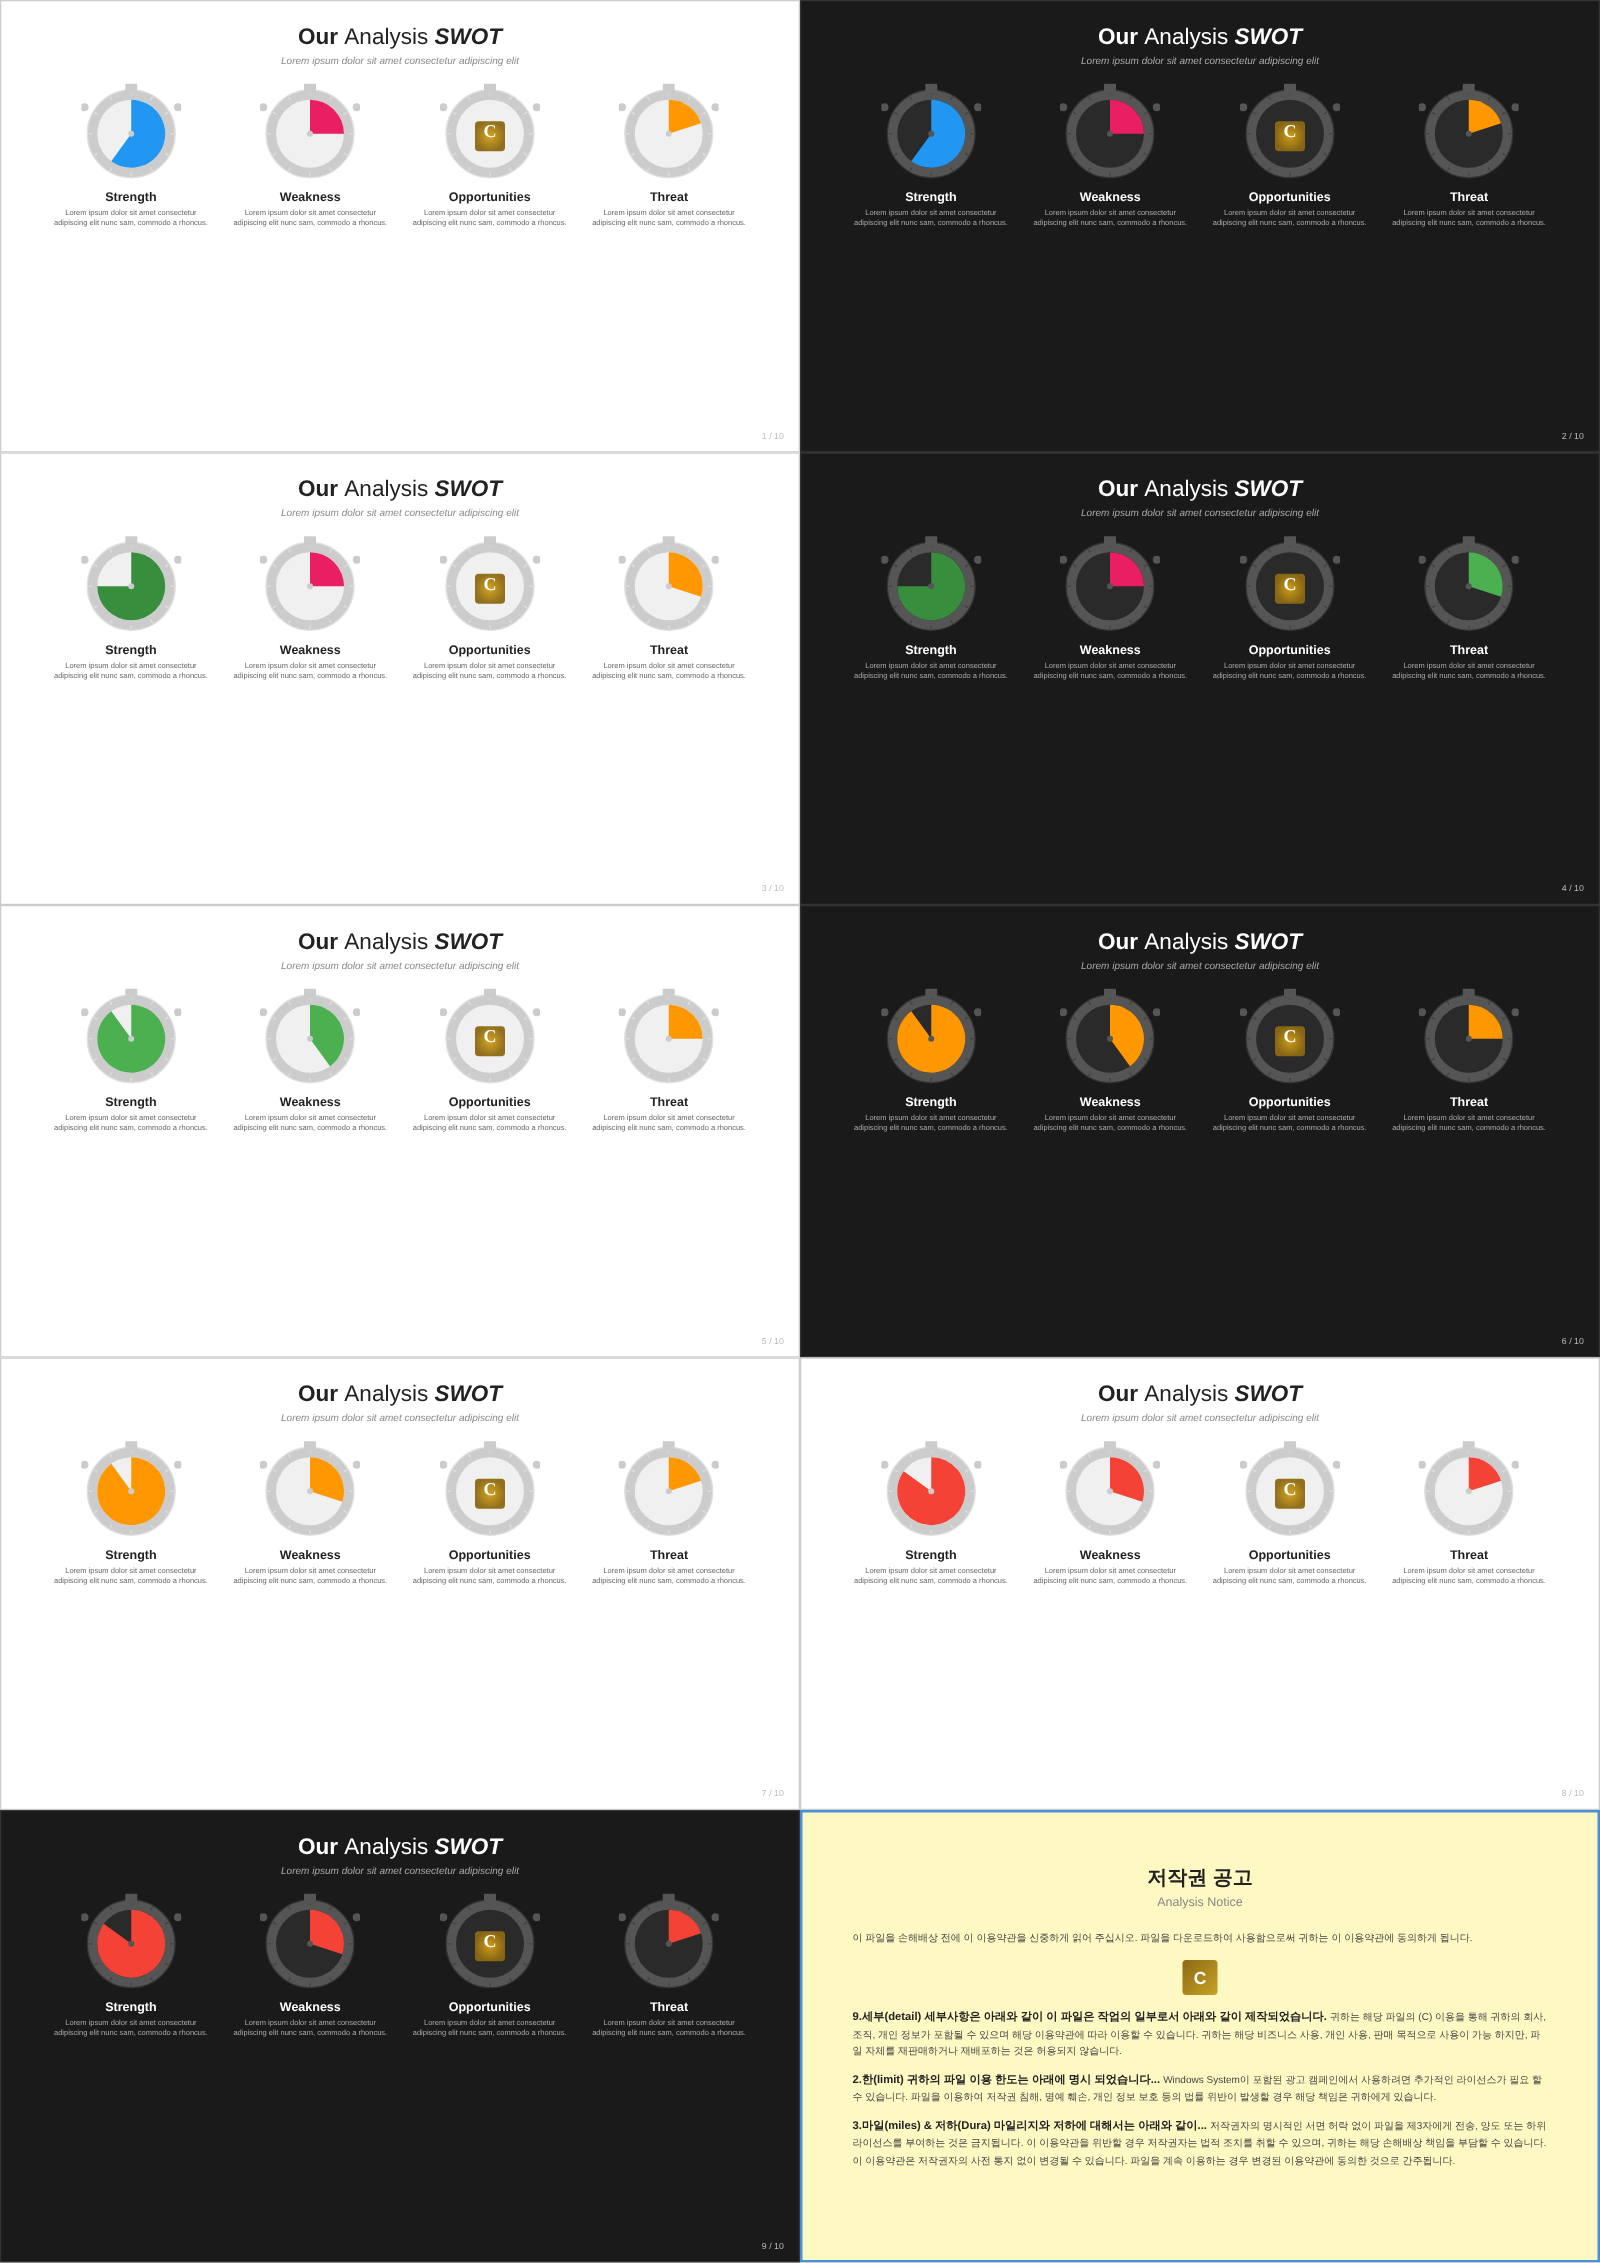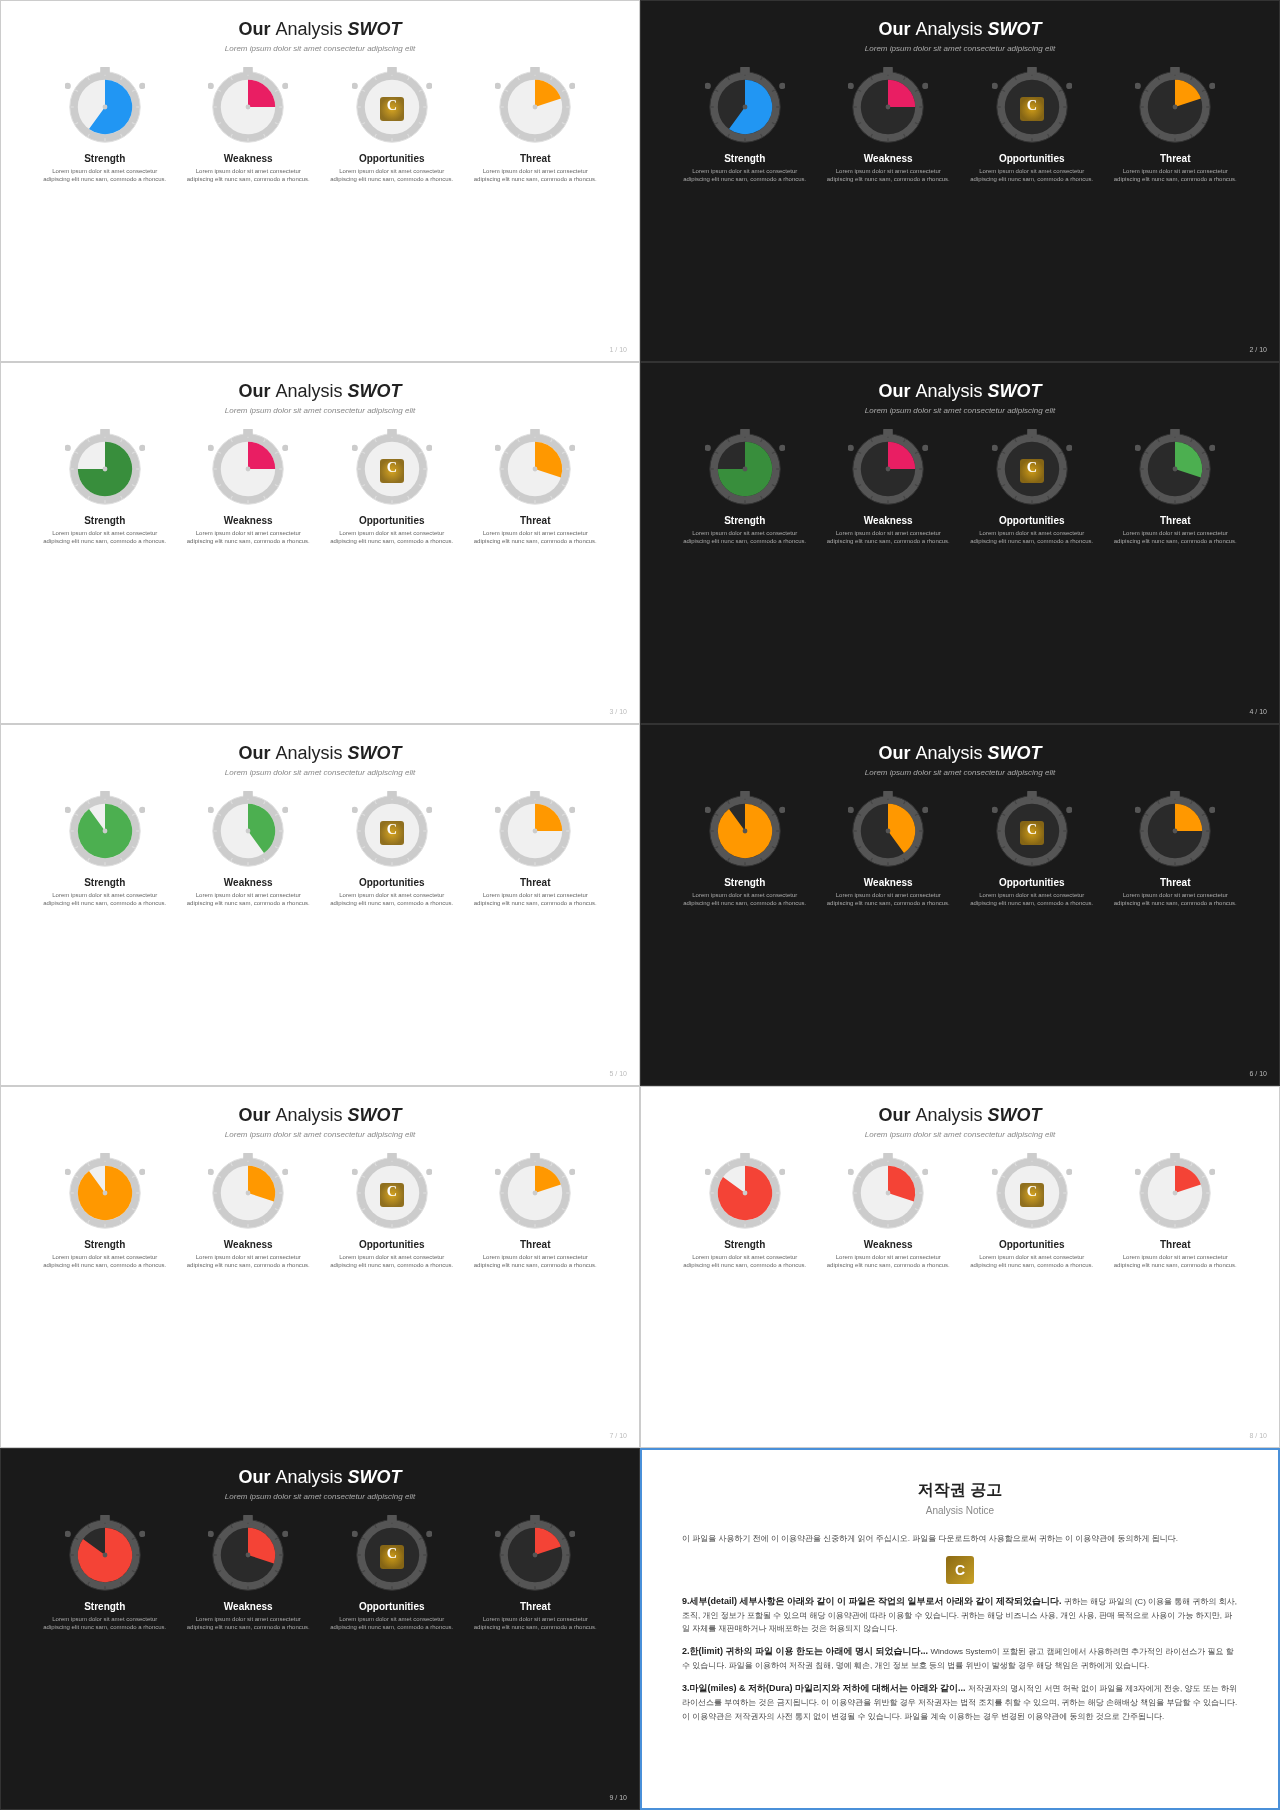--- a/index.html
+++ b/index.html
@@ -24,21 +24,21 @@
     .clock-svg-wrap { width: 80px; height: 80px; }
 
     .swot-label { font-size: 10px; font-weight: bold; margin-top: 6px; margin-bottom: 3px; }
     .swot-text { font-size: 6px; color: #666; text-align: center; line-height: 1.4; }
     .slide.dark .swot-text { color: #aaa; }
     .slide.dark .swot-label { color: #fff; }
 
     .slide-num { position: absolute; bottom: 8px; right: 12px; font-size: 7px; color: #bbb; }
 
     
-    .copyright-slide { background: #ffffff; border: 2px solid #4a90d9; align-items: flex-start; padding: 30px 40px; }
+    .copyright-slide { background: #fef9c3; border: 2px solid #4a90d9; align-items: flex-start; padding: 42px 40px; }
     .copyright-title { font-size: 16px; font-weight: bold; color: #222; text-align: center; width: 100%; margin-bottom: 4px; }
     .copyright-subtitle { font-size: 10px; color: #888; text-align: center; width: 100%; margin-bottom: 16px; }
     .copyright-body { font-size: 8px; color: #444; line-height: 1.7; width: 100%; }
     .copyright-body p { margin-bottom: 8px; }
     .copyright-body .section-title { font-weight: bold; font-size: 9px; margin-bottom: 3px; color: #222; }
     .copyright-logo { text-align: center; width: 100%; margin: 10px 0; }
     .c-logo { display: inline-block; width: 28px; height: 28px; background: linear-gradient(135deg, #8B6914, #c9a227); border-radius: 3px; color: #fff; font-weight: bold; font-size: 14px; text-align: center; line-height: 28px; }
   </style>
 </head>
 <body>
@@ -1508,20 +1508,20 @@
           <div class="swot-label">Threat</div>
           <div class="swot-text">Lorem ipsum dolor sit amet consectetur adipiscing elit nunc sam, commodo a rhoncus.</div>
         </div>
       </div>
       <div class="slide-num">9 / 10</div>
     </div>
     <div class="slide copyright-slide">
       <div class="copyright-title">저작권 공고</div>
       <div class="copyright-subtitle">Analysis Notice</div>
       <div class="copyright-body">
-        <p>이 파일을 사용하기 전에 이 이용약관을 신중하게 읽어 주십시오. 파일을 다운로드하여 사용함으로써 귀하는 이 이용약관에 동의하게 됩니다.</p>
+        <p>이 파일을 손해배상 전에 이 이용약관을 신중하게 읽어 주십시오. 파일을 다운로드하여 사용함으로써 귀하는 이 이용약관에 동의하게 됩니다.</p>
         <div class="copyright-logo"><span class="c-logo">C</span></div>
         <p><span class="section-title">9.세부(detail) 세부사항은 아래와 같이 이 파일은 작업의 일부로서 아래와 같이 제작되었습니다. </span>귀하는 해당 파일의 (C) 이용을 통해 귀하의 회사, 조직, 개인 정보가 포함될 수 있으며 해당 이용약관에 따라 이용할 수 있습니다. 귀하는 해당 비즈니스 사용, 개인 사용, 판매 목적으로 사용이 가능 하지만, 파일 자체를 재판매하거나 재배포하는 것은 허용되지 않습니다.</p>
         <p><span class="section-title">2.한(limit) 귀하의 파일 이용 한도는 아래에 명시 되었습니다... </span>Windows System이 포함된 광고 캠페인에서 사용하려면 추가적인 라이선스가 필요 할 수 있습니다. 파일을 이용하여 저작권 침해, 명예 훼손, 개인 정보 보호 등의 법률 위반이 발생할 경우 해당 책임은 귀하에게 있습니다.</p>
         <p><span class="section-title">3.마일(miles) &amp; 저하(Dura) 마일리지와 저하에 대해서는 아래와 같이... </span>저작권자의 명시적인 서면 허락 없이 파일을 제3자에게 전송, 양도 또는 하위 라이선스를 부여하는 것은 금지됩니다. 이 이용약관을 위반할 경우 저작권자는 법적 조치를 취할 수 있으며, 귀하는 해당 손해배상 책임을 부담할 수 있습니다. 이 이용약관은 저작권자의 사전 통지 없이 변경될 수 있습니다. 파일을 계속 이용하는 경우 변경된 이용약관에 동의한 것으로 간주됩니다.</p>
       </div>
     </div>
   </div>
 
 </body></html>

